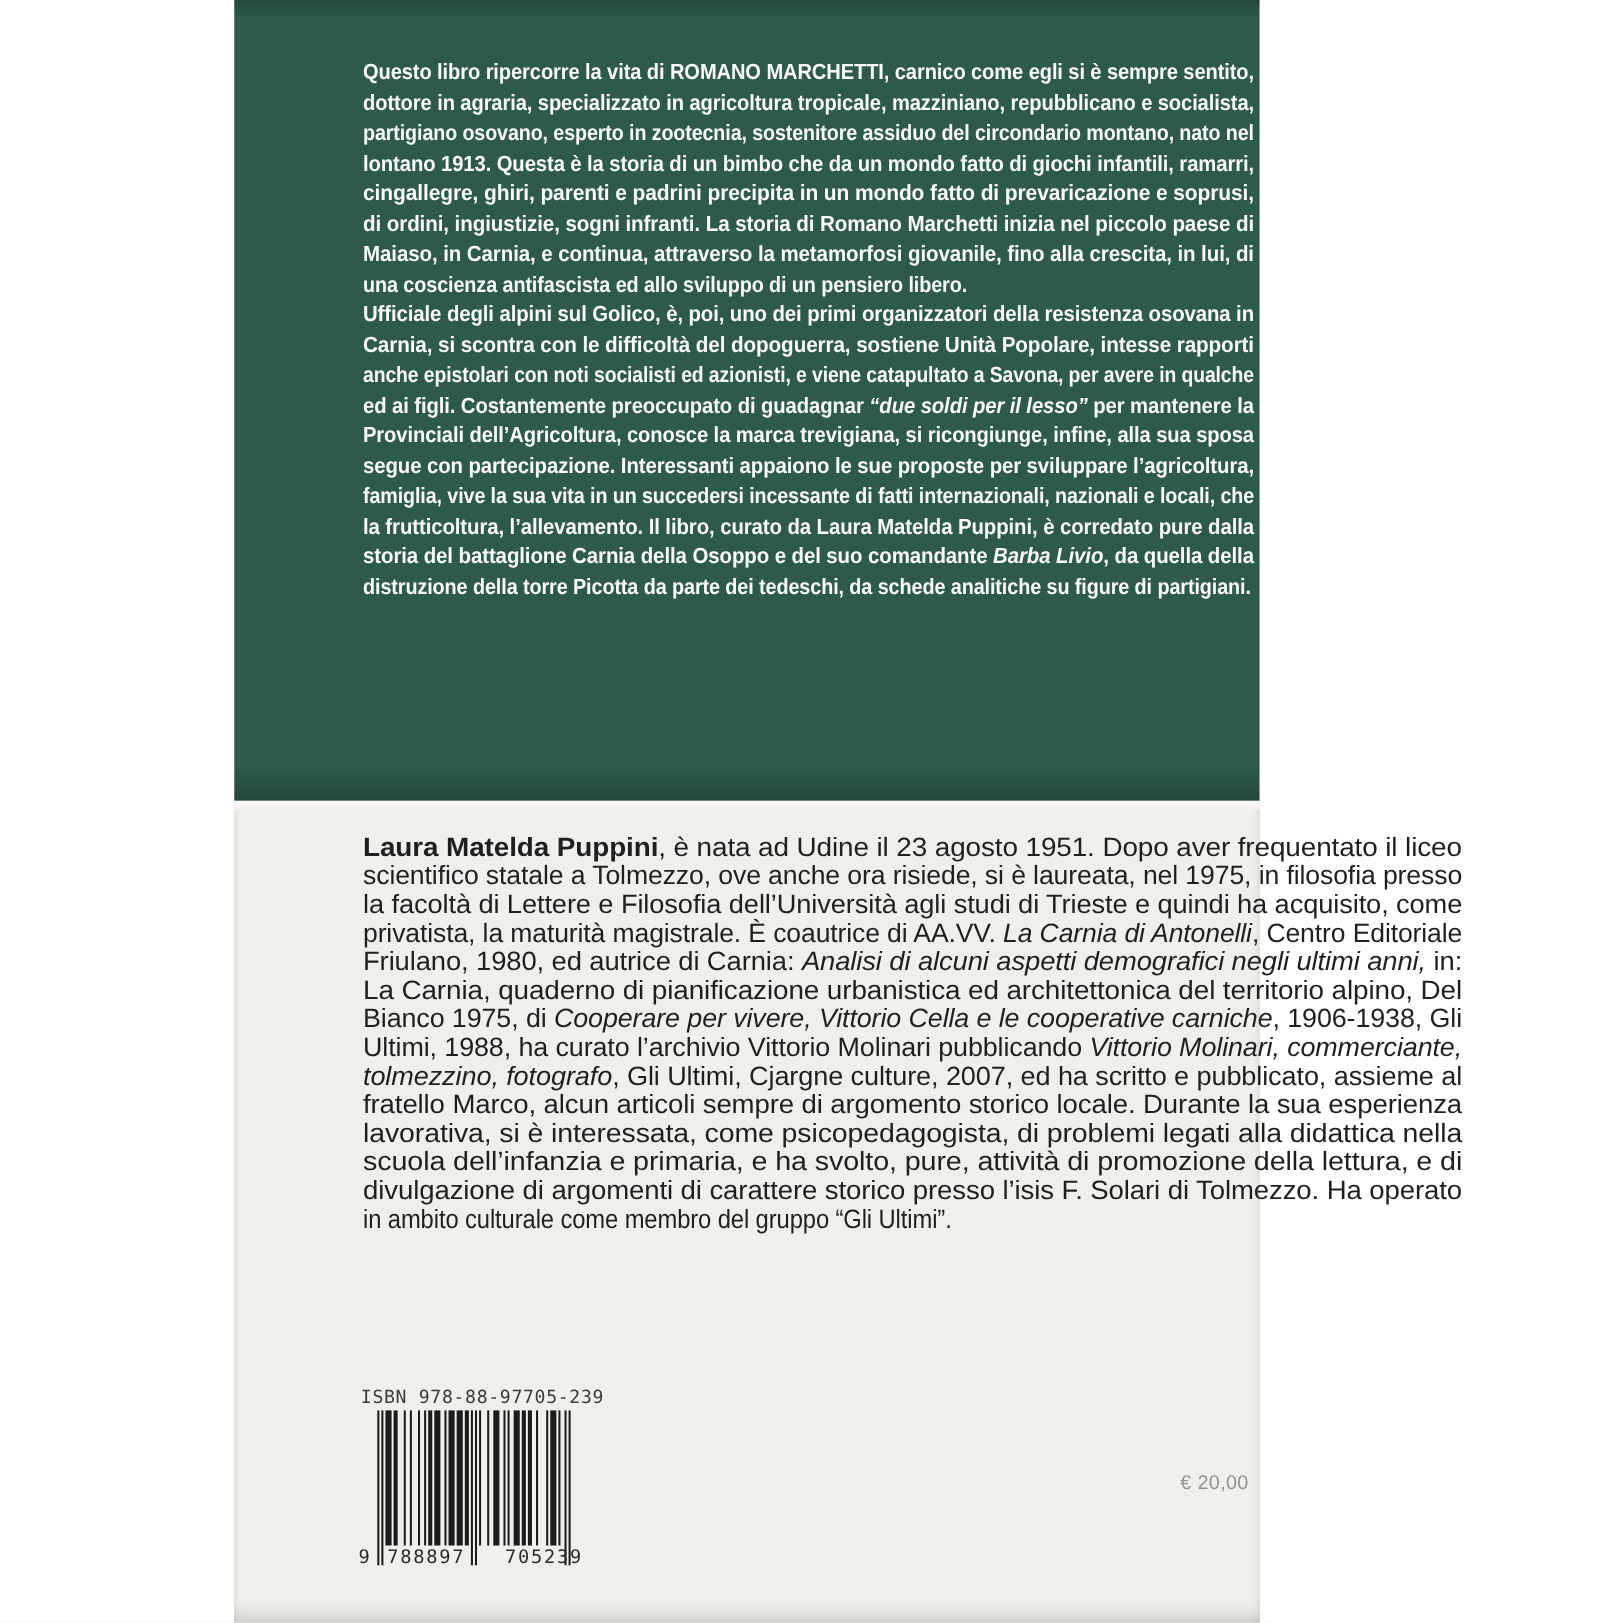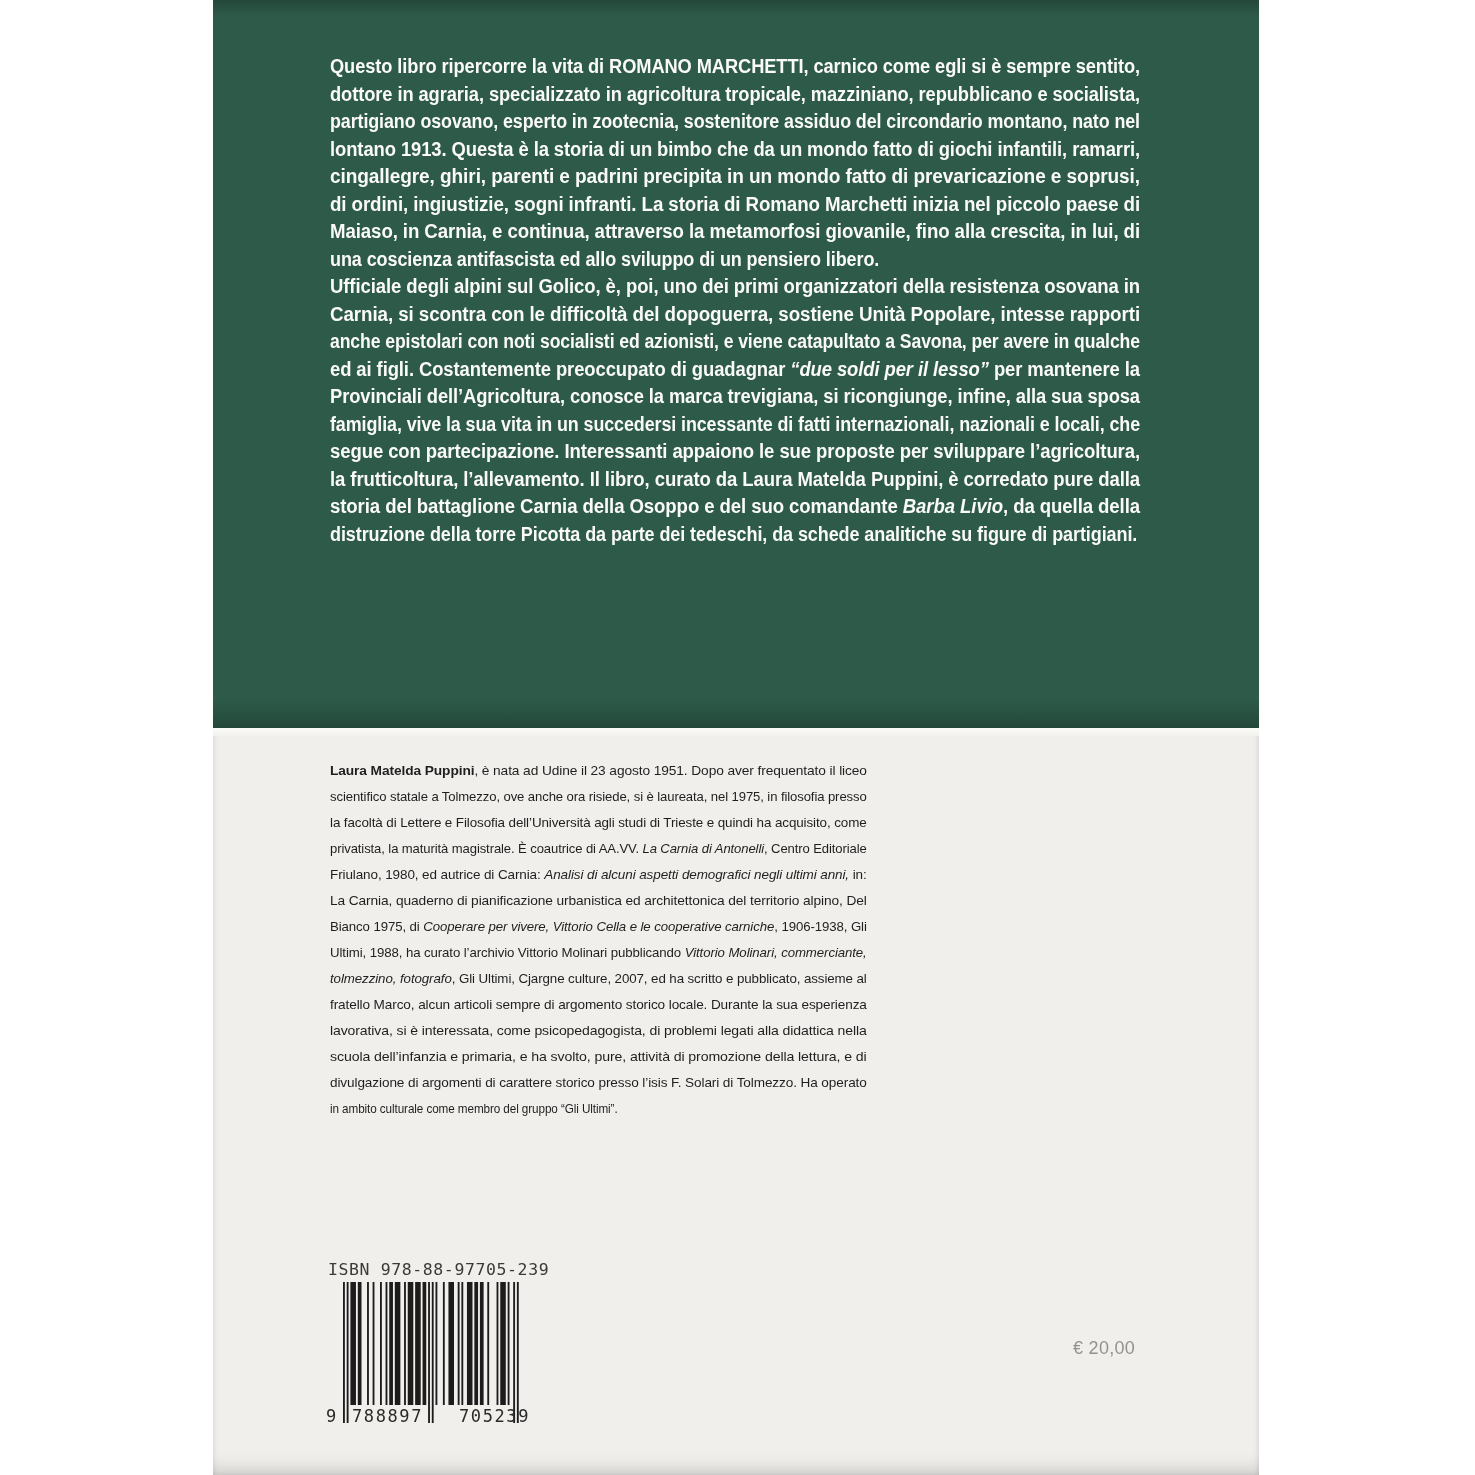--- a/index.html
+++ b/index.html
@@ -13,21 +13,21 @@
     --price-text:#94928c;
   }
   html,body{margin:0;padding:0;}
   body{
     width:1475px;height:1475px;position:relative;
     background:var(--page-bg);
     font-family:"Liberation Sans",sans-serif;
     overflow:hidden;
   }
   .book{
-    position:absolute;left:213px;top:0;width:1046px;height:1475px;
+    position:absolute;left:213px;top:0;width:932px;height:1475px;
     background:var(--cover-paper);
     box-shadow:inset 0 -16px 20px -14px rgba(0,0,0,.22), inset -3px 0 6px -3px rgba(0,0,0,.12), inset 3px 0 6px -3px rgba(0,0,0,.10);
   }
   .green-panel{
     position:absolute;left:0;top:0;width:100%;height:728px;
     background:linear-gradient(180deg,#24483a 0px,var(--panel-green) 16px,var(--panel-green) 96%,#24483a 100%);
   }
   .panel-sep{
     position:absolute;left:0;top:728px;width:100%;height:8px;
     background:linear-gradient(180deg,#fbfbf8,#f2f1ee);
@@ -37,21 +37,21 @@
   .ln{display:inline-block;white-space:nowrap;transform-origin:0 50%;}
   .synopsis{
     left:117px;top:53px;width:810px;
     color:var(--synopsis-text);
     font-size:20px;font-weight:700;line-height:27.5px;
     letter-spacing:-0.1px;
   }
   .bio{
     left:117px;top:758px;width:810px;
     color:var(--bio-text);
-    font-size:13px;font-weight:400;line-height:26px;
+    font-size:24px;font-weight:400;line-height:26px;
     letter-spacing:-0.1px;
   }
   .i{font-style:italic;}
   .b{font-weight:700;}
   .isbn-label{
     position:absolute;left:115px;top:1260px;
     font-family:"DejaVu Sans Mono",monospace;
     font-size:16.5px;color:var(--isbn-ink);
     letter-spacing:0.6px;white-space:nowrap;
   }
@@ -88,22 +88,22 @@
       <div class="line"><span class="ln" style="transform: scaleX(0.9211);"><span>lontano 1913. Questa è la storia di un bimbo che da un mondo fatto di giochi infantili, ramarri,</span></span></div>
       <div class="line"><span class="ln" style="transform: scaleX(0.9533);"><span>cingallegre, ghiri, parenti e padrini precipita in un mondo fatto di prevaricazione e soprusi,</span></span></div>
       <div class="line"><span class="ln" style="transform: scaleX(0.9366);"><span>di ordini, ingiustizie, sogni infranti. La storia di Romano Marchetti inizia nel piccolo paese di</span></span></div>
       <div class="line"><span class="ln" style="transform: scaleX(0.9329);"><span>Maiaso, in Carnia, e continua, attraverso la metamorfosi giovanile, fino alla crescita, in lui, di</span></span></div>
       <div class="line"><span class="ln" style="transform: scaleX(0.9);"><span>una coscienza antifascista ed allo sviluppo di un pensiero libero.</span></span></div>
       <div class="line"><span class="ln" style="transform: scaleX(0.9259);"><span>Ufficiale degli alpini sul Golico, è, poi, uno dei primi organizzatori della resistenza osovana in</span></span></div>
       <div class="line"><span class="ln" style="transform: scaleX(0.9398);"><span>Carnia, si scontra con le difficoltà del dopoguerra, sostiene Unità Popolare, intesse rapporti</span></span></div>
       <div class="line"><span class="ln" style="transform: scaleX(0.8802);"><span>anche epistolari con noti socialisti ed azionisti, e viene catapultato a Savona, per avere in qualche</span></span></div>
       <div class="line"><span class="ln" style="transform: scaleX(0.9218);"><span>ed ai figli. Costantemente preoccupato di guadagnar </span><span class="i">“due soldi per il lesso”</span><span> per mantenere la</span></span></div>
       <div class="line"><span class="ln" style="transform: scaleX(0.9175);"><span>Provinciali dell’Agricoltura, conosce la marca trevigiana, si ricongiunge, infine, alla sua sposa</span></span></div>
+      <div class="line"><span class="ln" style="transform: scaleX(0.9265);"><span>segue con partecipazione. Interessanti appaiono le sue proposte per sviluppare l’agricoltura,</span></span></div>
       <div class="line"><span class="ln" style="transform: scaleX(0.8945);"><span>famiglia, vive la sua vita in un succedersi incessante di fatti internazionali, nazionali e locali, che</span></span></div>
-      <div class="line"><span class="ln" style="transform: scaleX(0.9265);"><span>segue con partecipazione. Interessanti appaiono le sue proposte per sviluppare l’agricoltura,</span></span></div>
       <div class="line"><span class="ln" style="transform: scaleX(0.9271);"><span>la frutticoltura, l’allevamento. Il libro, curato da Laura Matelda Puppini, è corredato pure dalla</span></span></div>
       <div class="line"><span class="ln" style="transform: scaleX(0.9299);"><span>storia del battaglione Carnia della Osoppo e del suo comandante </span><span class="i">Barba Livio</span><span>, da quella della</span></span></div>
       <div class="line"><span class="ln" style="transform: scaleX(0.9);"><span>distruzione della torre Picotta da parte dei tedeschi, da schede analitiche su figure di partigiani.</span></span></div>
     </div>
 
   <div class="textblock bio">
       <div class="line"><span class="ln" style="transform: scaleX(1.0571);"><span class="b">Laura Matelda Puppini</span><span>, è nata ad Udine il 23 agosto 1951. Dopo aver frequentato il liceo</span></span></div>
       <div class="line"><span class="ln" style="transform: scaleX(1.0077);"><span>scientifico statale a Tolmezzo, ove anche ora risiede, si è laureata, nel 1975, in filosofia presso</span></span></div>
       <div class="line"><span class="ln" style="transform: scaleX(1.0324);"><span>la facoltà di Lettere e Filosofia dell’Università agli studi di Trieste e quindi ha acquisito, come</span></span></div>
       <div class="line"><span class="ln" style="transform: scaleX(1.0051);"><span>privatista, la maturità magistrale. È coautrice di AA.VV. </span><span class="i">La Carnia di Antonelli</span><span>, Centro Editoriale</span></span></div>

